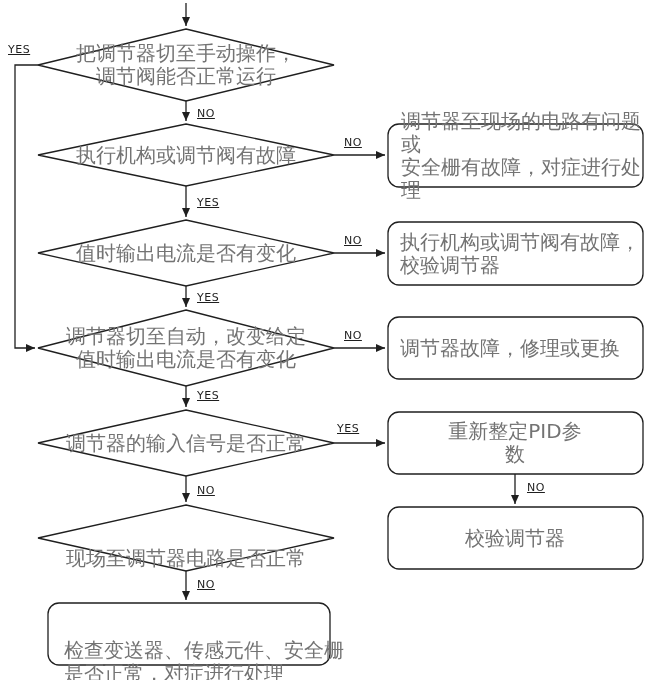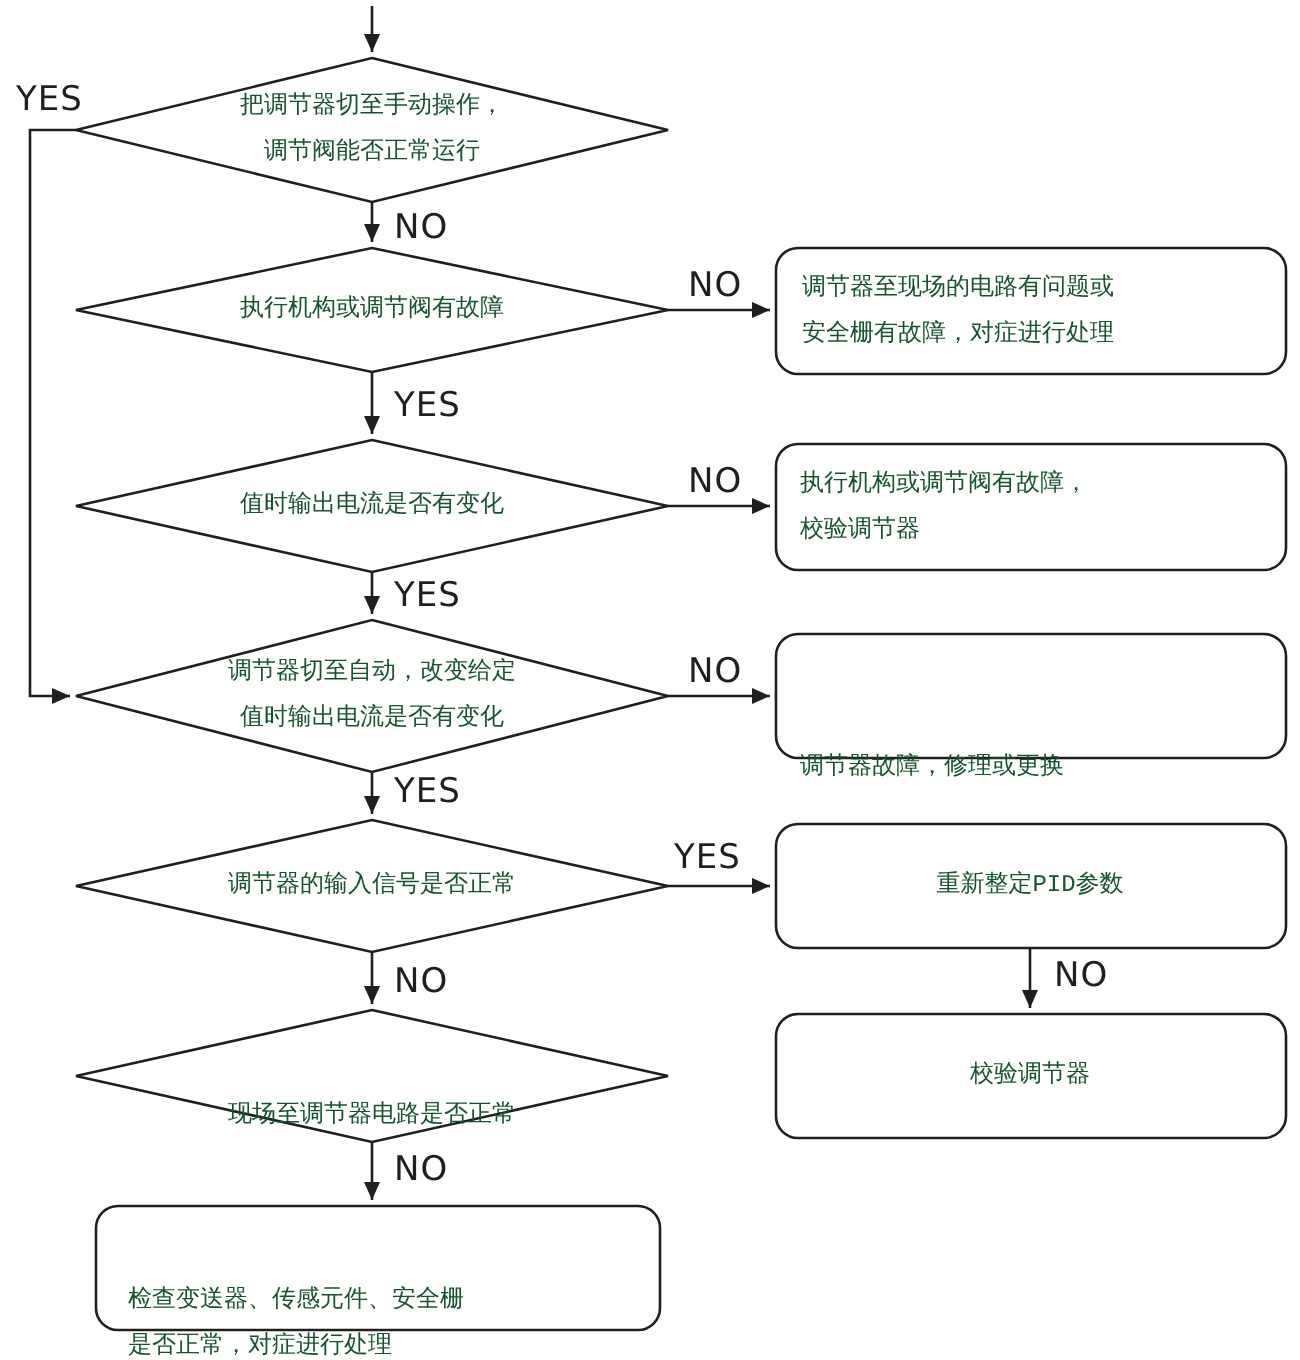--- a/index.html
+++ b/index.html
@@ -16,40 +16,40 @@
     color: #1f1f1f;
     overflow: hidden;
   }
   #shapes {
     position: absolute;
     left: 0;
     top: 0;
   }
   .node-label {
     position: absolute;
-    font-size: 12px;
+    font-size: 20px;
     line-height: 23px;
     white-space: pre-line;
-    color: #14532d;
-    font-family: Liberation Mono, monospace;
+    color: #737373;
   }
   .node-center {
     transform: translate(-50%, -50%);
     text-align: center;
   }
   .node-left {
     transform: translateY(-50%);
     text-align: left;
   }
   .branch-label {
     position: absolute;
-    font-size: 17px;
+    font-size: 11px;
     line-height: 20px;
     color: #1f1f1f;
     letter-spacing: 0.5px;
+    text-decoration: underline;
   }
 </style>
 </head>
 <body>
 
 <div id="canvas">
 
   <svg id="shapes" width="650" height="680" viewBox="0 0 650 680">
     <defs>
       <marker id="arrow" markerUnits="userSpaceOnUse" markerWidth="10" markerHeight="8" refX="9" refY="4" orient="auto">
@@ -92,21 +92,21 @@
   <div class="node-label node-center" style="left:186px; top:253px;">值时输出电流是否有变化</div>
   <div class="node-label node-center" style="left:186px; top:348px;">调节器切至自动，改变给定
 值时输出电流是否有变化</div>
   <div class="node-label node-center" style="left:186px; top:443px;">调节器的输入信号是否正常</div>
   <div class="node-label node-center" style="left:186px; top:538px;margin-top:20px;">现场至调节器电路是否正常</div>
 
   <div class="node-label node-left" style="left:401px; top:156px;">调节器至现场的电路有问题或
 安全栅有故障，对症进行处理</div>
   <div class="node-label node-left" style="left:400px; top:254px;">执行机构或调节阀有故障，
 校验调节器</div>
-  <div class="node-label node-left" style="left:400px; top:348px;margin-top:36px;">调节器故障，修理或更换</div>
+  <div class="node-label node-left" style="left:400px; top:348px;">调节器故障，修理或更换</div>
   <div class="node-label node-center" style="left:515px; top:443px;">重新整定PID参数</div>
   <div class="node-label node-center" style="left:515px; top:538px;">校验调节器</div>
   <div class="node-label node-left" style="left:64px;  top:634px;margin-top:28px;">检查变送器、传感元件、安全栅
 是否正常，对症进行处理</div>
 
   <div class="branch-label" style="left:8px;   top:40px;">YES</div>
   <div class="branch-label" style="left:197px; top:104px;">NO</div>
   <div class="branch-label" style="left:197px; top:193px;">YES</div>
   <div class="branch-label" style="left:197px; top:288px;">YES</div>
   <div class="branch-label" style="left:197px; top:386px;">YES</div>

